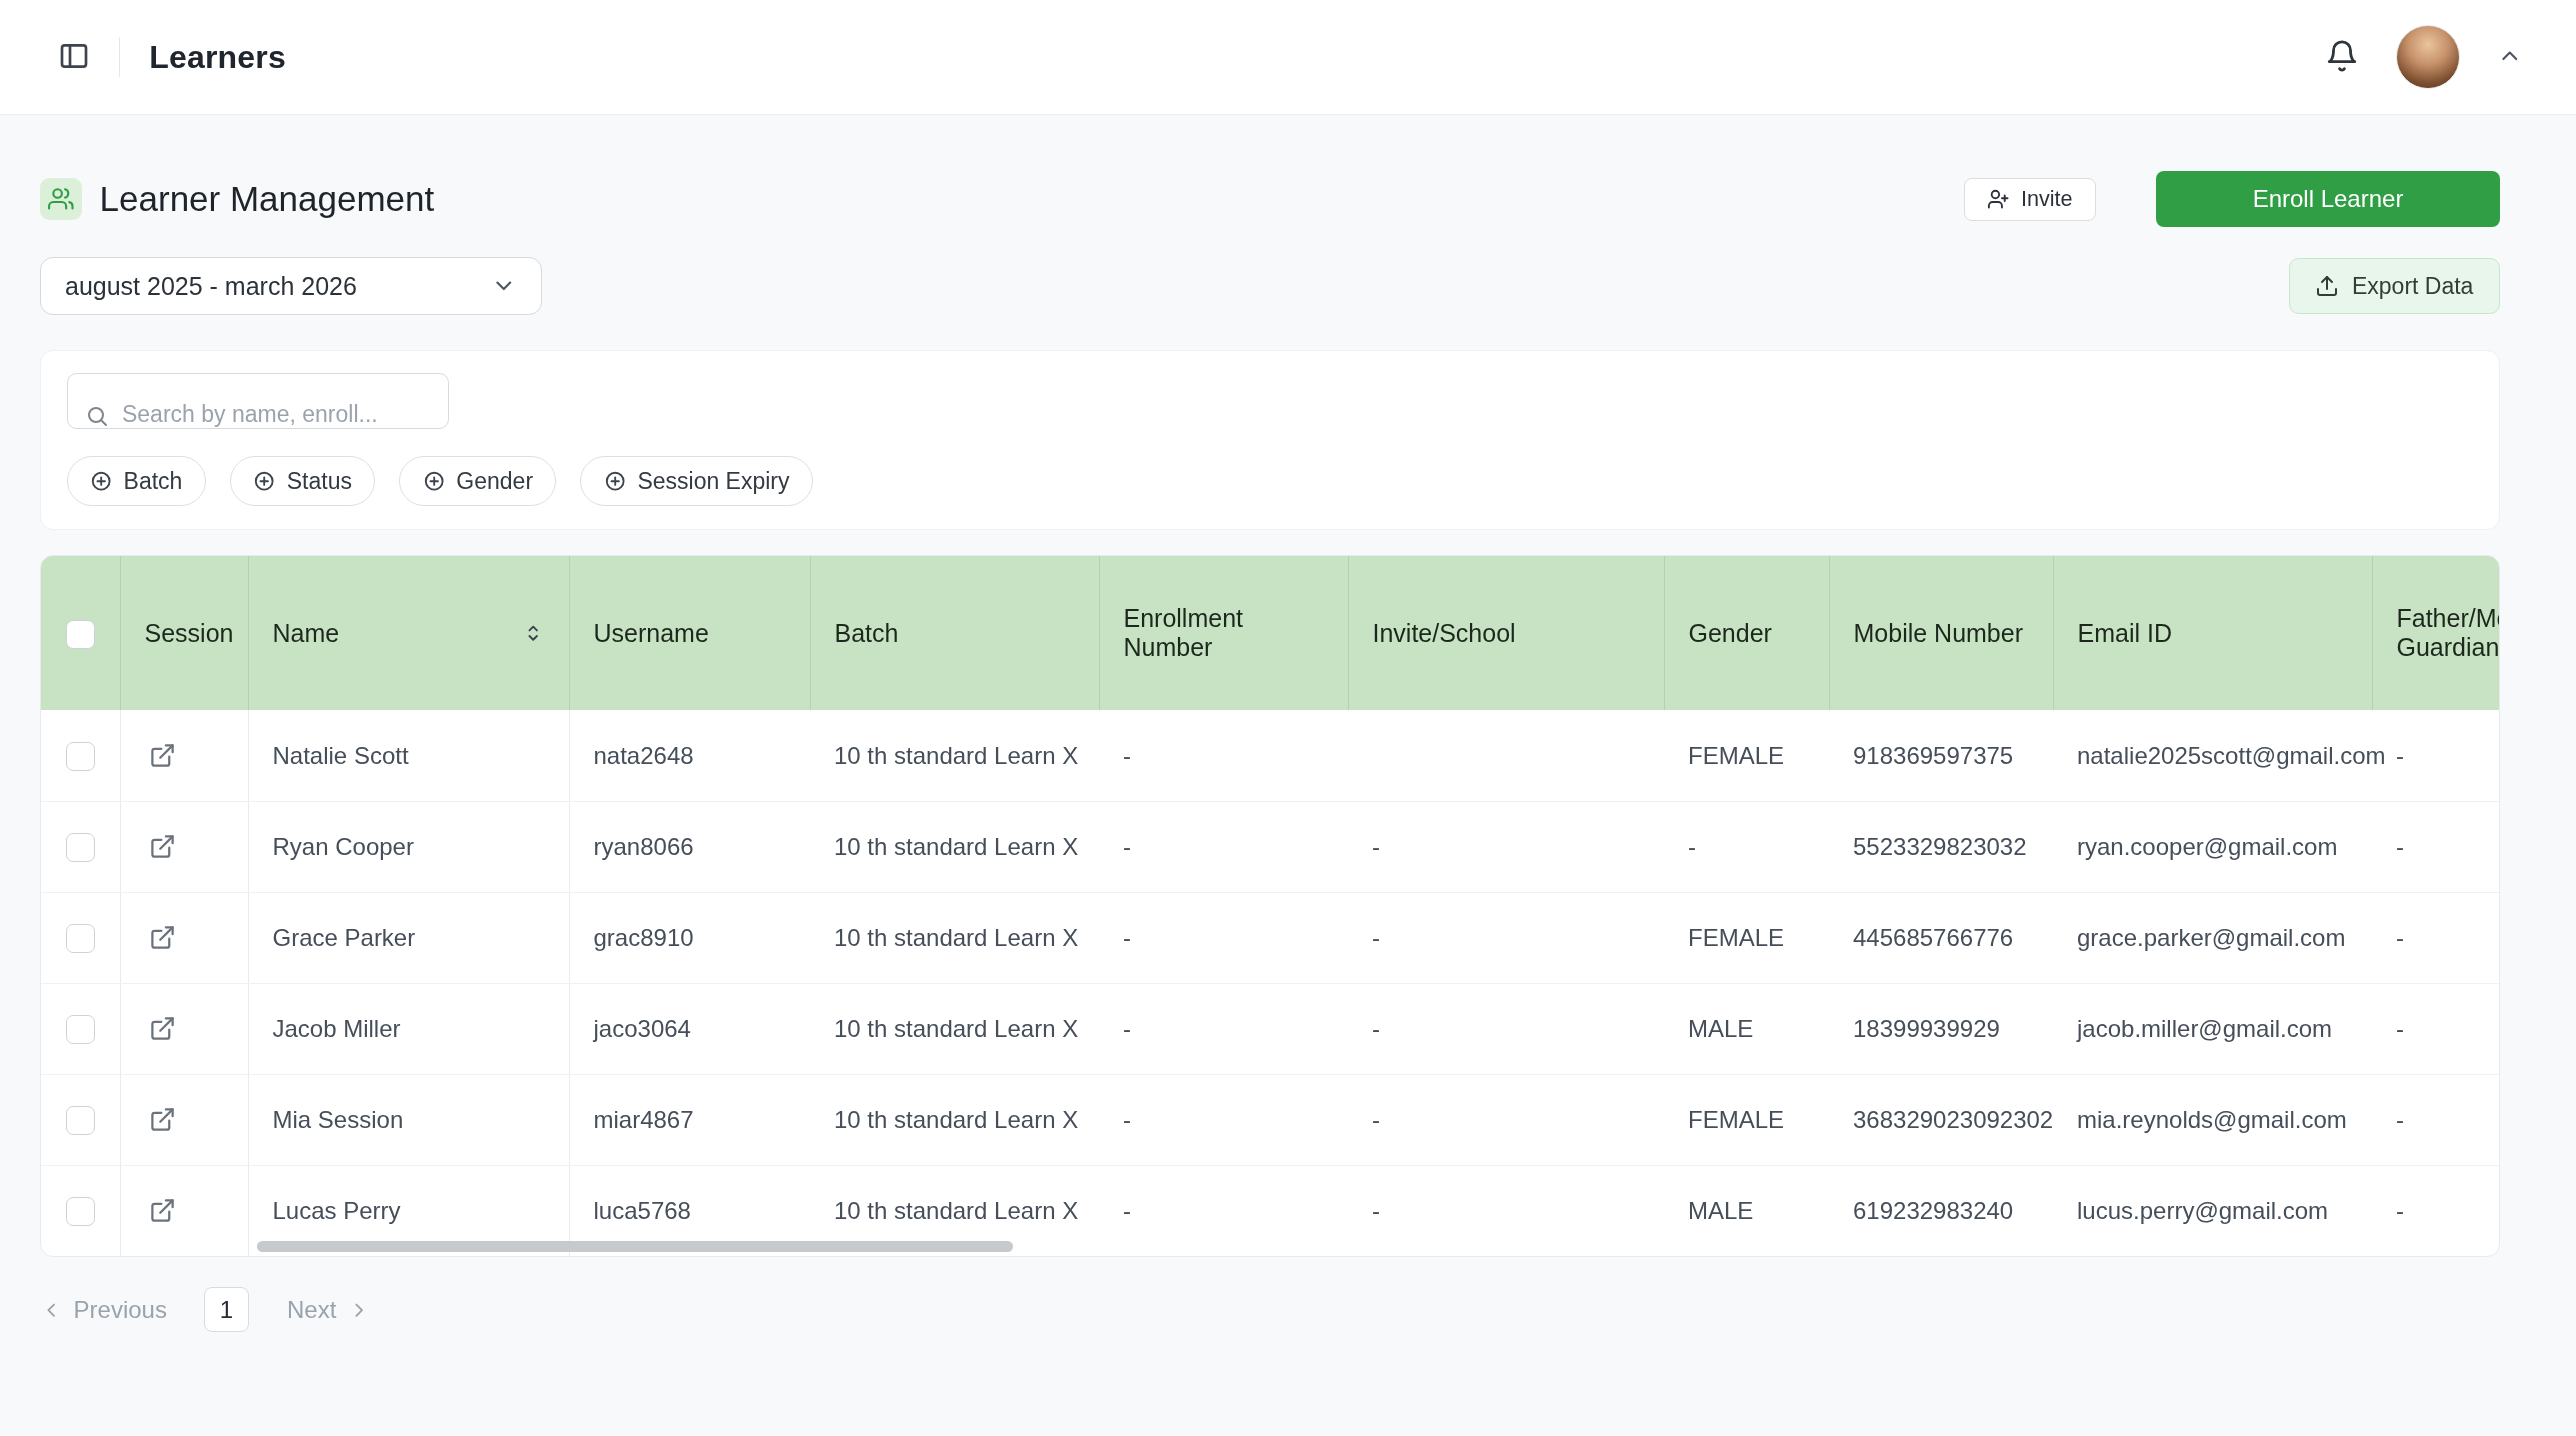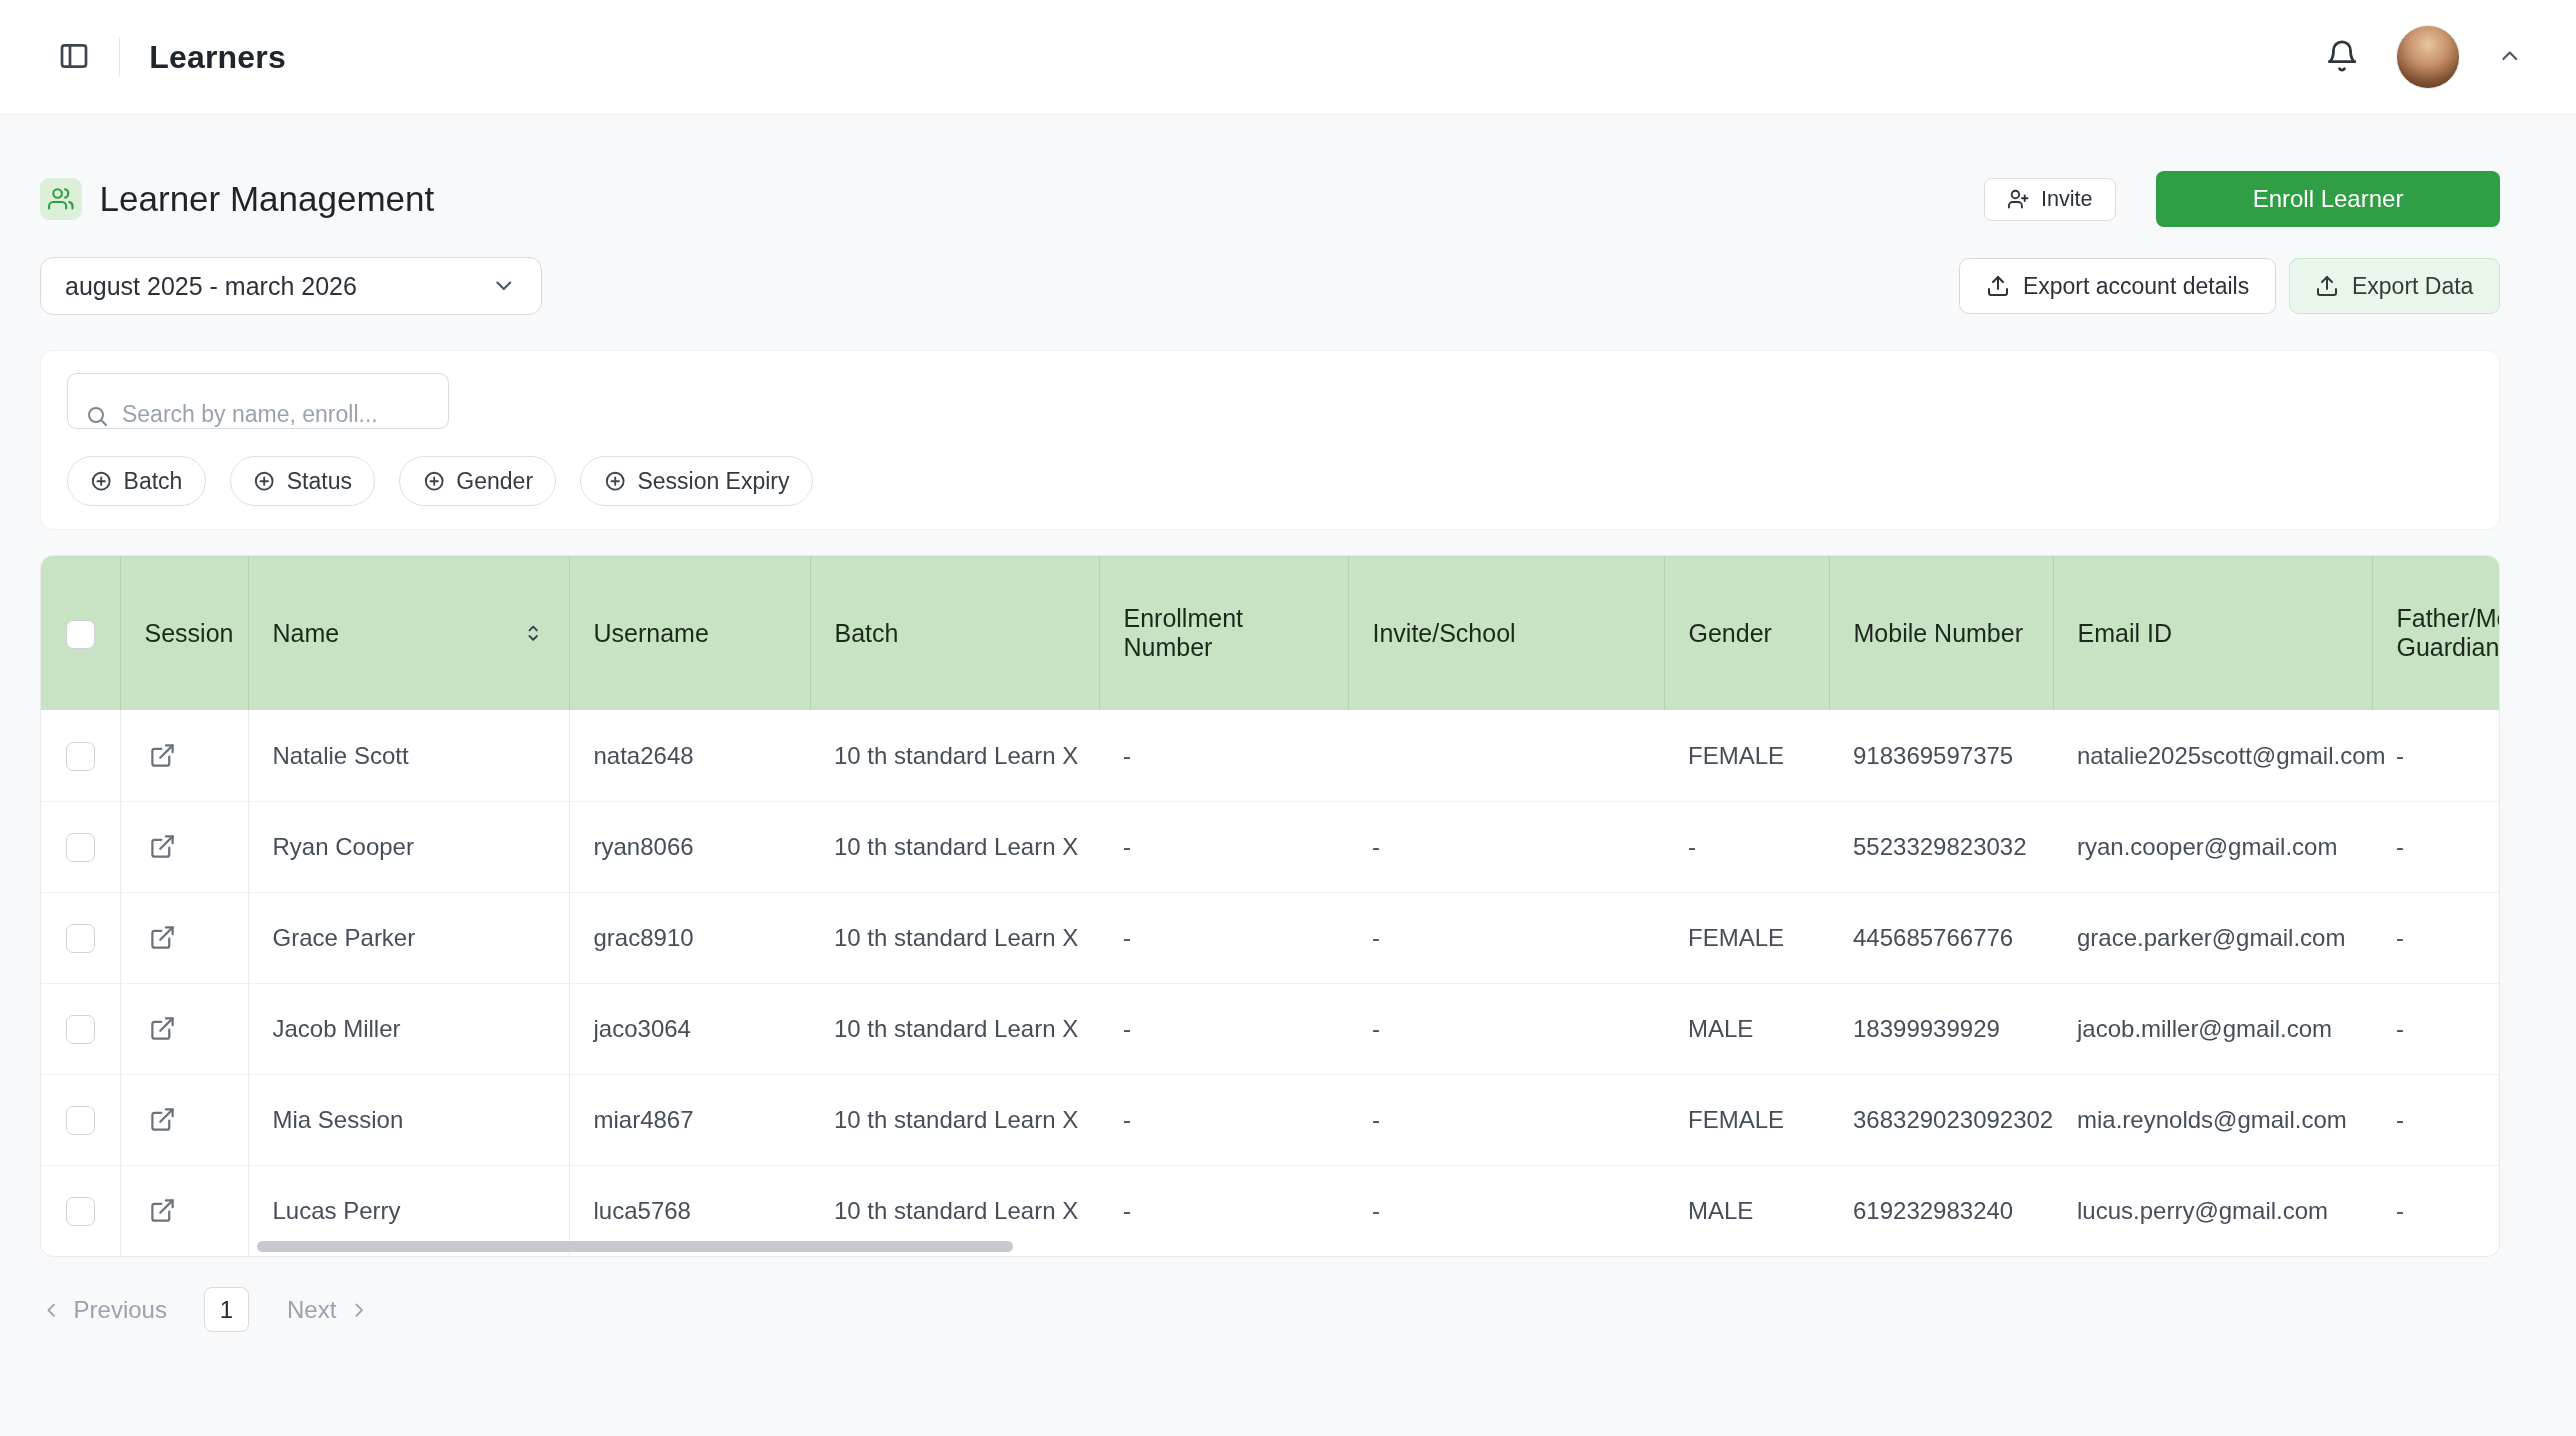--- a/index.html
+++ b/index.html
@@ -37,21 +37,21 @@
   
   .main{padding:56px 76px 0 40px}
 
   .page-head{display:flex;align-items:center}
   .page-title-icon{
     width:42px;height:42px;border-radius:9.6px;background:#dcefd8;color:#2f9e44;
     display:flex;align-items:center;justify-content:center;margin-right:17.6px;
   }
   .page-title-icon svg{width:25.6px;height:25.6px}
   .page-title{font-size:35px;font-weight:400;color:#1f242b}
-  .head-actions{margin-left:auto;display:flex;align-items:center;gap:40px}
+  .head-actions{margin-left:auto;display:flex;align-items:center;gap:60px}
   .invite-btn{
     display:flex;align-items:center;gap:11.2px;height:43px;padding:0 22.4px;
     background:#fff;border:1.6px solid #dadde1;border-radius:8px;
     font-size:21.6px;color:#2c323a;
   }
   .invite-btn svg{width:22.4px;height:22.4px;color:#2c323a}
   .enroll-btn{
     width:344px;height:56px;border-radius:8px;background:#2f9e44;color:#fff;
     font-size:24px;font-weight:500;display:flex;align-items:center;justify-content:center;
   }
@@ -203,30 +203,20 @@
   <div class="controls-row">
     <button class="session-dropdown">
       <span class="dd-label">august 2025 - march 2026</span>
       <span class="icon">
         <svg viewBox="0 0 24 24" fill="none" stroke="currentColor" stroke-width="2" stroke-linecap="round" stroke-linejoin="round">
             <polyline points="6 9 12 15 18 9"></polyline>
           </svg>
       </span>
     </button>
     <div class="controls-right">
-      <button class="export-btn export-account">
-        <span class="icon">
-          <svg viewBox="0 0 24 24" fill="none" stroke="currentColor" stroke-width="2" stroke-linecap="round" stroke-linejoin="round">
-              <path d="M21 15v4a2 2 0 0 1-2 2H5a2 2 0 0 1-2-2v-4"></path>
-              <polyline points="17 8 12 3 7 8"></polyline>
-              <line x1="12" y1="3" x2="12" y2="15"></line>
-            </svg>
-        </span>
-        <span>Export account details</span>
-      </button>
       <button class="export-btn export-data">
         <span class="icon">
           <svg viewBox="0 0 24 24" fill="none" stroke="currentColor" stroke-width="2" stroke-linecap="round" stroke-linejoin="round">
               <path d="M21 15v4a2 2 0 0 1-2 2H5a2 2 0 0 1-2-2v-4"></path>
               <polyline points="17 8 12 3 7 8"></polyline>
               <line x1="12" y1="3" x2="12" y2="15"></line>
             </svg>
         </span>
         <span>Export Data</span>
       </button>

